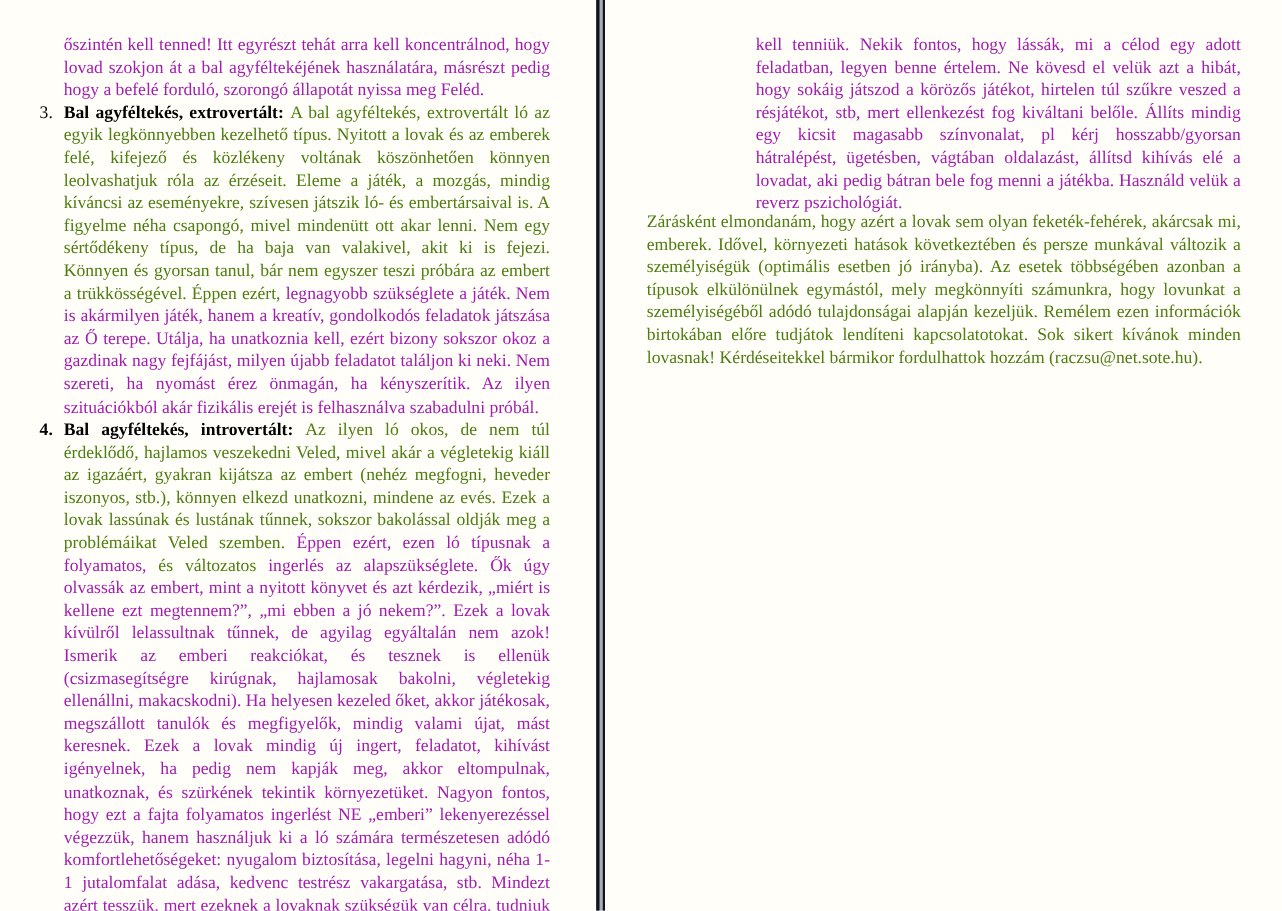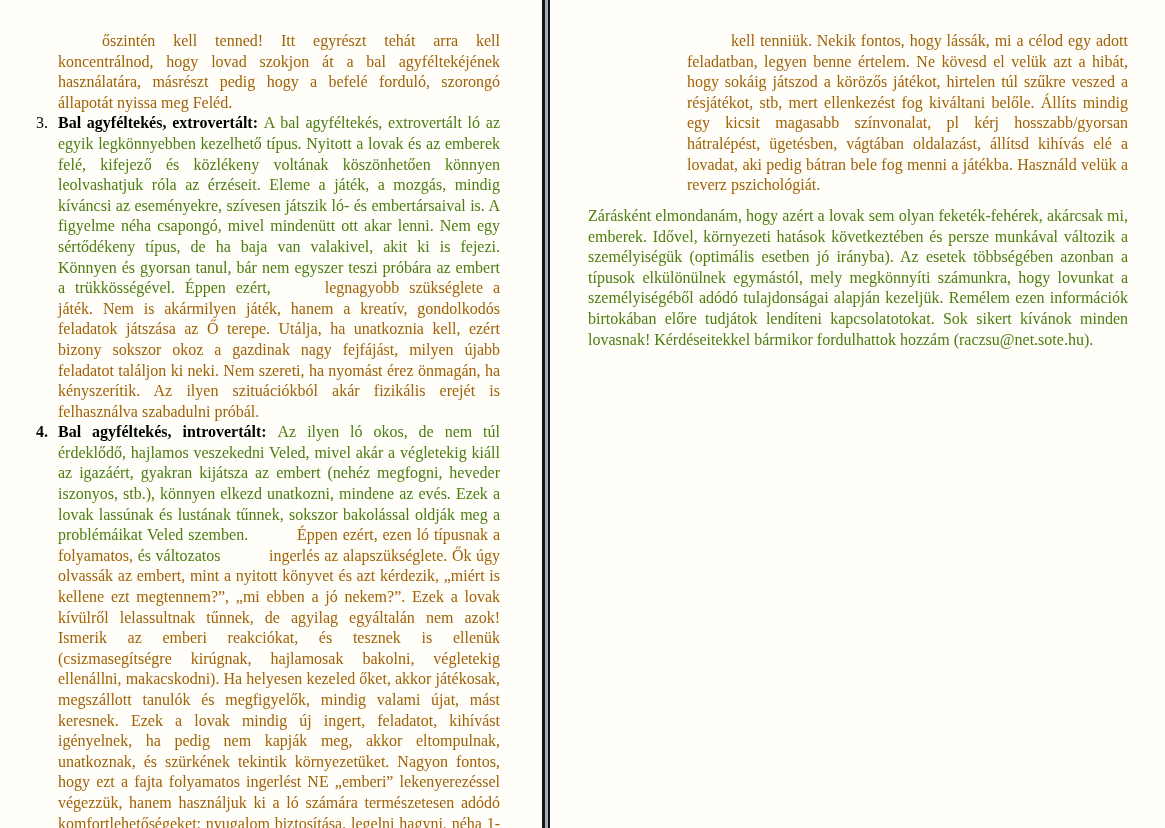--- a/index.html
+++ b/index.html
@@ -40,21 +40,21 @@
   .list-item .num {
     position: absolute;
     left: -22px;
     top: 0;
     color: #000000;
   }
   .list-item .num[data-style="bold"] {
     font-weight: bold;
   }
   
-  .seg-black { color: #a16207; margin-left: 44px; }
+  .seg-black { color: #a21caf; }
   .seg-red   { color: #4d7c0f; }
   .seg-bold  { color: #000000; font-weight: bold; }
   
   .page-divider {
     position: absolute;
     left: 542px;
     top: 0;
     height: 828px;
     width: 3px;
     background: #a7aeb8;
@@ -64,21 +64,21 @@
   
   .para-cont {
     position: absolute;
     left: 687px;
     top: 31px;
     width: 441px;
   }
   .para-closing {
     position: absolute;
     left: 588px;
-    top: 206px;
+    top: 192px;
     width: 540px;
   }
 </style>
 </head>
 <body>
 
 <div class="spread">
 
   <section class="page-left">
     <div class="col-left">

